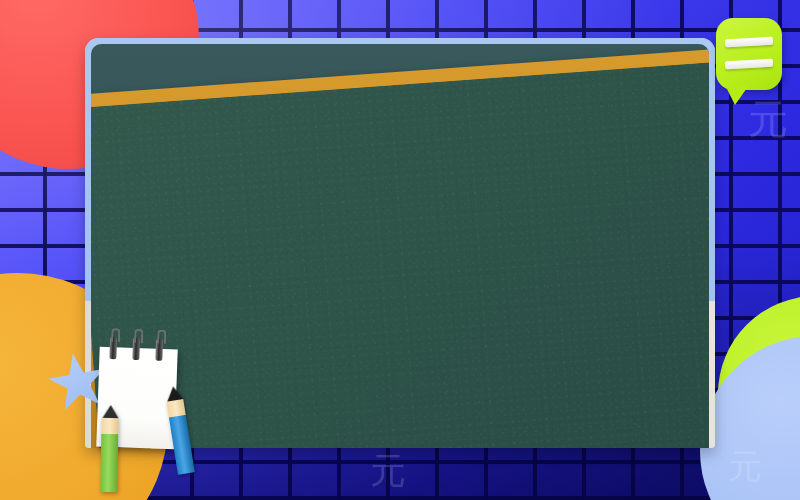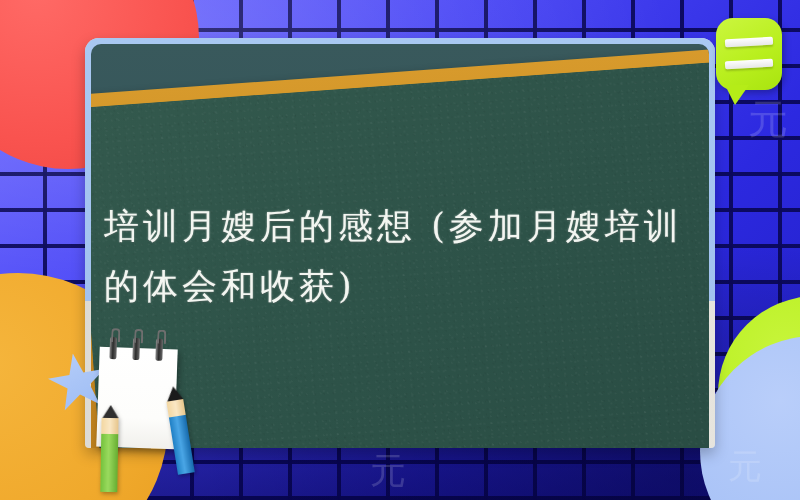--- a/index.html
+++ b/index.html
@@ -272,21 +272,20 @@
     <div class="board-rim"></div>
     <div class="board-panel">
       <div class="slate">
         <div class="slate-inner"></div>
       </div>
     </div>
   </div>
 
   <div class="star star-left"></div>
 
-  <div class="chalk-text">培训月嫂后的感想 (参加月嫂培训的体会和收获)</div>
 
   <div class="notepad">
     <div class="spine">
       <div class="ring" style="left:10px"></div>
       <div class="ring" style="left:33px"></div>
       <div class="ring" style="left:56px"></div>
     </div>
   </div>
   <div class="pencil pencil-green">
     <div class="tip"></div>

